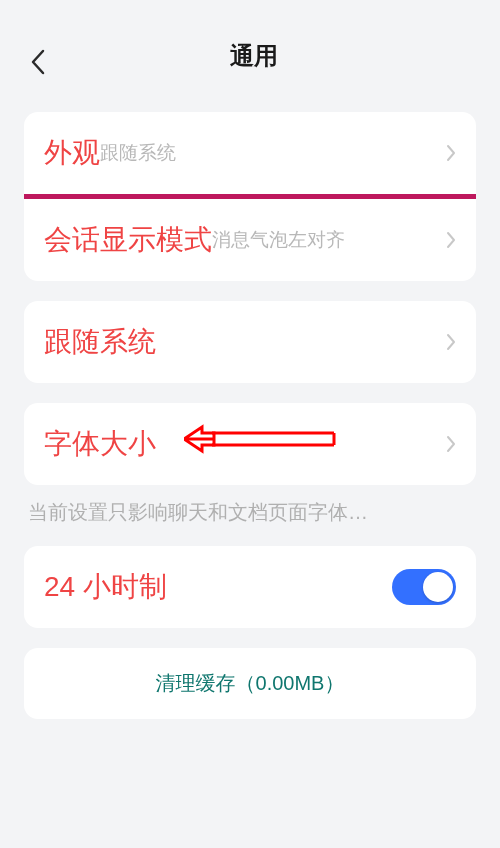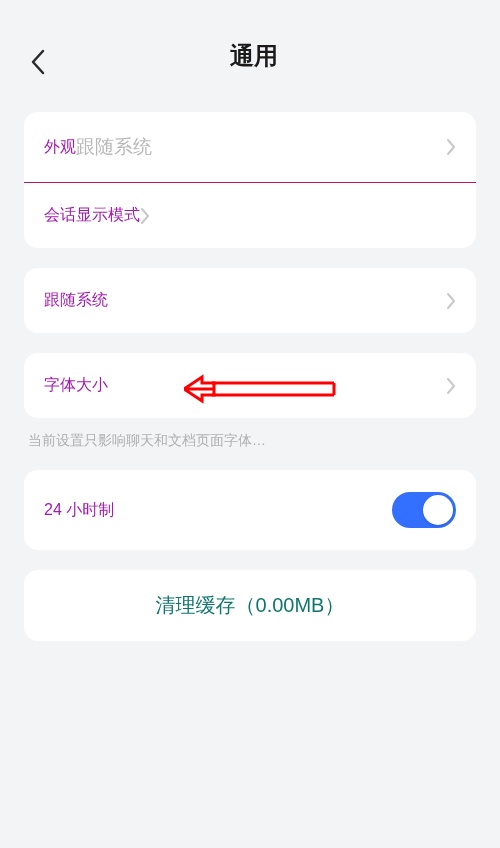--- a/index.html
+++ b/index.html
@@ -40,43 +40,43 @@
       overflow: hidden;
     }
     .row {
       display: flex;
       align-items: center;
       padding: 22px 20px;
       cursor: pointer;
       position: relative;
     }
     .row + .row {
-      border-top: 1px solid #be185d;
+      border-top: 5px solid #be185d;
     }
     .row-label {
-      font-size: 16px;
-      color: #a21caf;
+      font-size: 28px;
+      color: #ef4444;
       flex-shrink: 0;
     }
     .row-value {
       flex: 1;
       text-align: left;
       font-size: 19px;
       color: #b8b8b8;
       margin-right: 8px;
     }
     .spacer {
       flex: 1;
     }
     .chevron {
       flex-shrink: 0;
     }
     .hint {
       margin: 14px 28px 0 28px;
-      font-size: 14px;
+      font-size: 20px;
       color: #b0b0b0;
     }
     .toggle {
       width: 64px;
       height: 36px;
       background: #3370ff;
       border-radius: 18px;
       position: relative;
       cursor: pointer;
     }
@@ -119,20 +119,21 @@
 <div class="group">
   <div class="row">
     <span class="row-label">外观</span>
     <span class="row-value">跟随系统</span>
     <svg class="chevron" width="10" height="18" viewBox="0 0 10 18" fill="none">
       <path d="M2 2 L8 9 L2 16" stroke="#c8c8c8" stroke-width="2" stroke-linecap="round" stroke-linejoin="round"></path>
     </svg>
   </div>
   <div class="row">
     <span class="row-label">会话显示模式</span>
+    <span class="row-value">消息气泡左对齐</span>
     <svg class="chevron" width="10" height="18" viewBox="0 0 10 18" fill="none">
       <path d="M2 2 L8 9 L2 16" stroke="#c8c8c8" stroke-width="2" stroke-linecap="round" stroke-linejoin="round"></path>
     </svg>
   </div>
 </div>
 
 <div class="group">
   <div class="row">
     <span class="row-label">跟随系统</span>
     <span class="spacer"></span>

